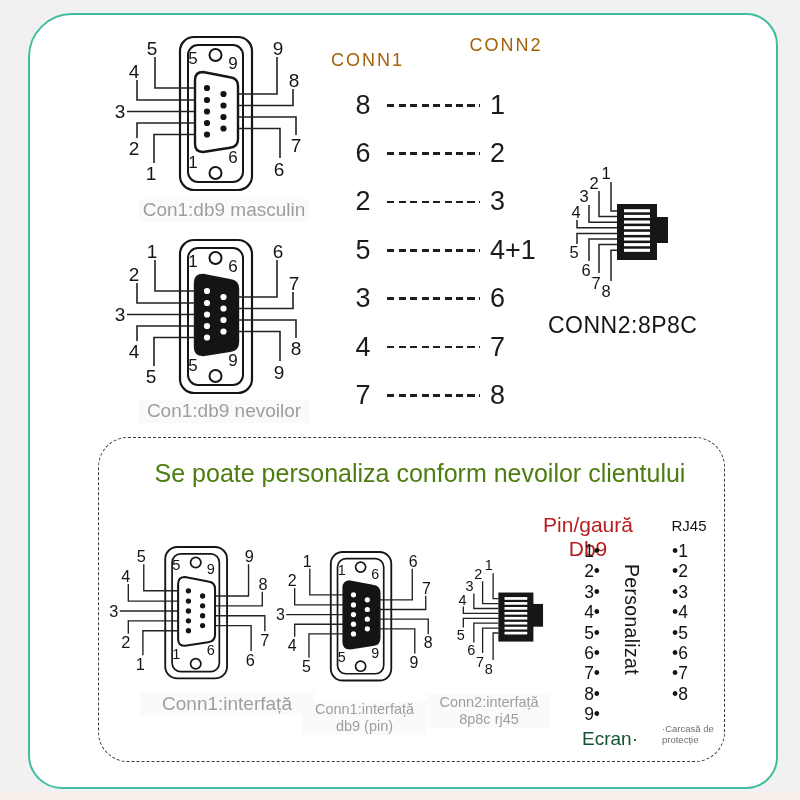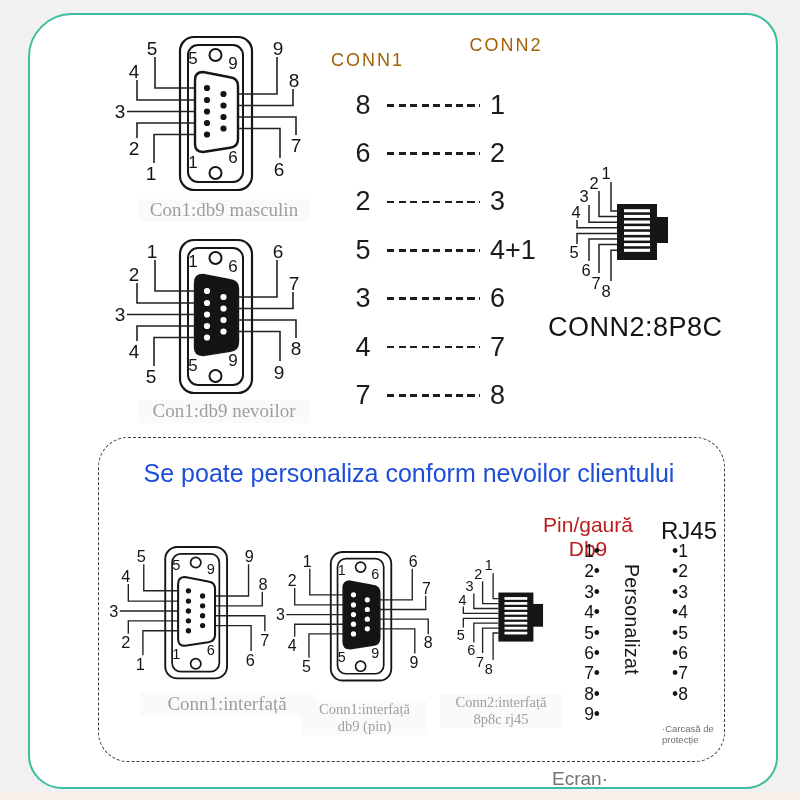--- a/index.html
+++ b/index.html
@@ -13,60 +13,60 @@
   }
   .abs { position: absolute; }
   .frame {
     position: absolute; left: 28px; top: 13px; width: 750px; height: 776px;
     background: #ffffff; border: 2px solid #3fbda1;
     border-radius: 44px 32px 32px 34px;
   }
   .bottom-strip { position:absolute; left:0; top:792px; width:800px; height:8px; background:#f8efeb; }
   .caption {
     position: absolute; text-align: center; color: #9e9e9e;
-    background: #fafafa; line-height: 1.2; font-family: Liberation Serif, serif;
+    background: #fafafa; line-height: 1.2;
   }
   .cap-19 { font-size: 19px; }
   .cap-sm { font-size: 14.5px; line-height: 17px; }
   .hdr {
     position: absolute; font-size: 18px; font-weight: 500; letter-spacing: 2px;
     color: #a16207; text-align: center; line-height: 26px;
   }
   .conn2-8p8c {
     position: absolute; left: 548px; top: 312px; width: 145px;
-    font-size: 27px; font-weight: 500; letter-spacing: 0.5px;
+    font-size: 23px; font-weight: 500; letter-spacing: 0.5px;
     color: #141414; text-align: center;
   }
   .maprows { position: absolute; left: 346px; top: 81px; width: 190px; font-size: 27px; font-weight: 500; }
   .map-row { display: flex; align-items: center; height: 48.4px; }
   .map-from { width: 34px; text-align: center; }
   .map-dash {
     flex: 1; height: 2.7px; margin: 0 10px 0 7px;
     background-image: repeating-linear-gradient(to right, #1e1e1e 0 7px, transparent 7px 11.5px);
   }
   .map-to { min-width: 46px; text-align: left; }
   .custom-box {
     position: absolute; left: 98px; top: 437px; width: 627px; height: 325px;
     border: 1.8px dashed #3a3a3a; border-radius: 30px;
   }
   .box-title {
-    position: absolute; left: 105px; top: 459px; width: 608px;
-    font-size: 25px; color: #1d4ed8; text-align: center;
+    position: absolute; left: 116px; top: 459px; width: 608px;
+    font-size: 25px; color: #4d7c0f; text-align: center;
   }
   .tbl-hdr-gray { position:absolute; left:523px; top:513px; width:130px; text-align:center; font-size:21px; color:#b91c1c; }
-  .tbl-hdr-black { position:absolute; left:658px; top:517px; width:62px; text-align:center; font-size:24px; color:#141414; }
+  .tbl-hdr-black { position:absolute; left:658px; top:517px; width:62px; text-align:center; font-size:15px; color:#141414; }
   .tbl-col { position:absolute; font-size:17.5px; color:#141414; }
   .tbl-col div { height:20.4px; line-height:20.4px; }
   .tbl-left { left:558px; top:541px; width:42px; text-align:right; }
   .tbl-right { left:672px; top:541px; width:45px; text-align:left; }
   .personalizat {
     position:absolute; left:620px; top:564px; height:128px;
     writing-mode: vertical-rl; font-size:19.5px; letter-spacing:0.3px; color:#161616;
   }
-  .ecran { position:absolute; left:552px; top:768px; width:86px; text-align:left; font-size:19px; color:#737373; }
+  .ecran { position:absolute; left:552px; top:728px; width:86px; text-align:right; font-size:19px; color:#14532d; }
   .protectie { position:absolute; left:662px; top:723px; width:64px; font-size:9.5px; line-height:11px; color:#6e6e6e; }
   .protectie span { display:block; }
   svg text { fill:#151515; }
 </style>
 </head>
 <body>
 
 <div class="frame"></div>
 <div class="bottom-strip"></div>
 
@@ -329,21 +329,21 @@
     <path d="M62 67.8 H22 V60" fill="none" stroke="#222" stroke-width="1.5"></path>
     <text x="19" y="92" font-size="16.5" text-anchor="middle" dominant-baseline="central" font-family="&quot;Liberation Sans&quot;,sans-serif">5</text>
     <path d="M62 73.4 H22 V84" fill="none" stroke="#222" stroke-width="1.5"></path>
     <text x="31" y="110" font-size="16.5" text-anchor="middle" dominant-baseline="central" font-family="&quot;Liberation Sans&quot;,sans-serif">6</text>
     <path d="M62 79 H34 V101" fill="none" stroke="#222" stroke-width="1.5"></path>
     <text x="41" y="123" font-size="16.5" text-anchor="middle" dominant-baseline="central" font-family="&quot;Liberation Sans&quot;,sans-serif">7</text>
     <path d="M62 84.6 H44 V113" fill="none" stroke="#222" stroke-width="1.5"></path>
     <text x="51" y="131" font-size="16.5" text-anchor="middle" dominant-baseline="central" font-family="&quot;Liberation Sans&quot;,sans-serif">8</text>
     <path d="M62 90.2 H56 V121" fill="none" stroke="#222" stroke-width="1.5"></path>
   </svg>
-<div class="caption cap-sm" style="left:440px;top:694px;width:122px">
+<div class="caption cap-sm" style="left:428px;top:694px;width:122px">
   <span style="display:block">Conn2:interfață</span>
   <span style="display:block">8p8c rj45</span>
 </div>
 
 <div class="tbl-hdr-gray">Pin/gaură Db9</div>
 <div class="tbl-hdr-black">RJ45</div>
 <div class="tbl-col tbl-left" id="tbl-left">
     <div>1•</div>
     <div>2•</div>
     <div>3•</div>

